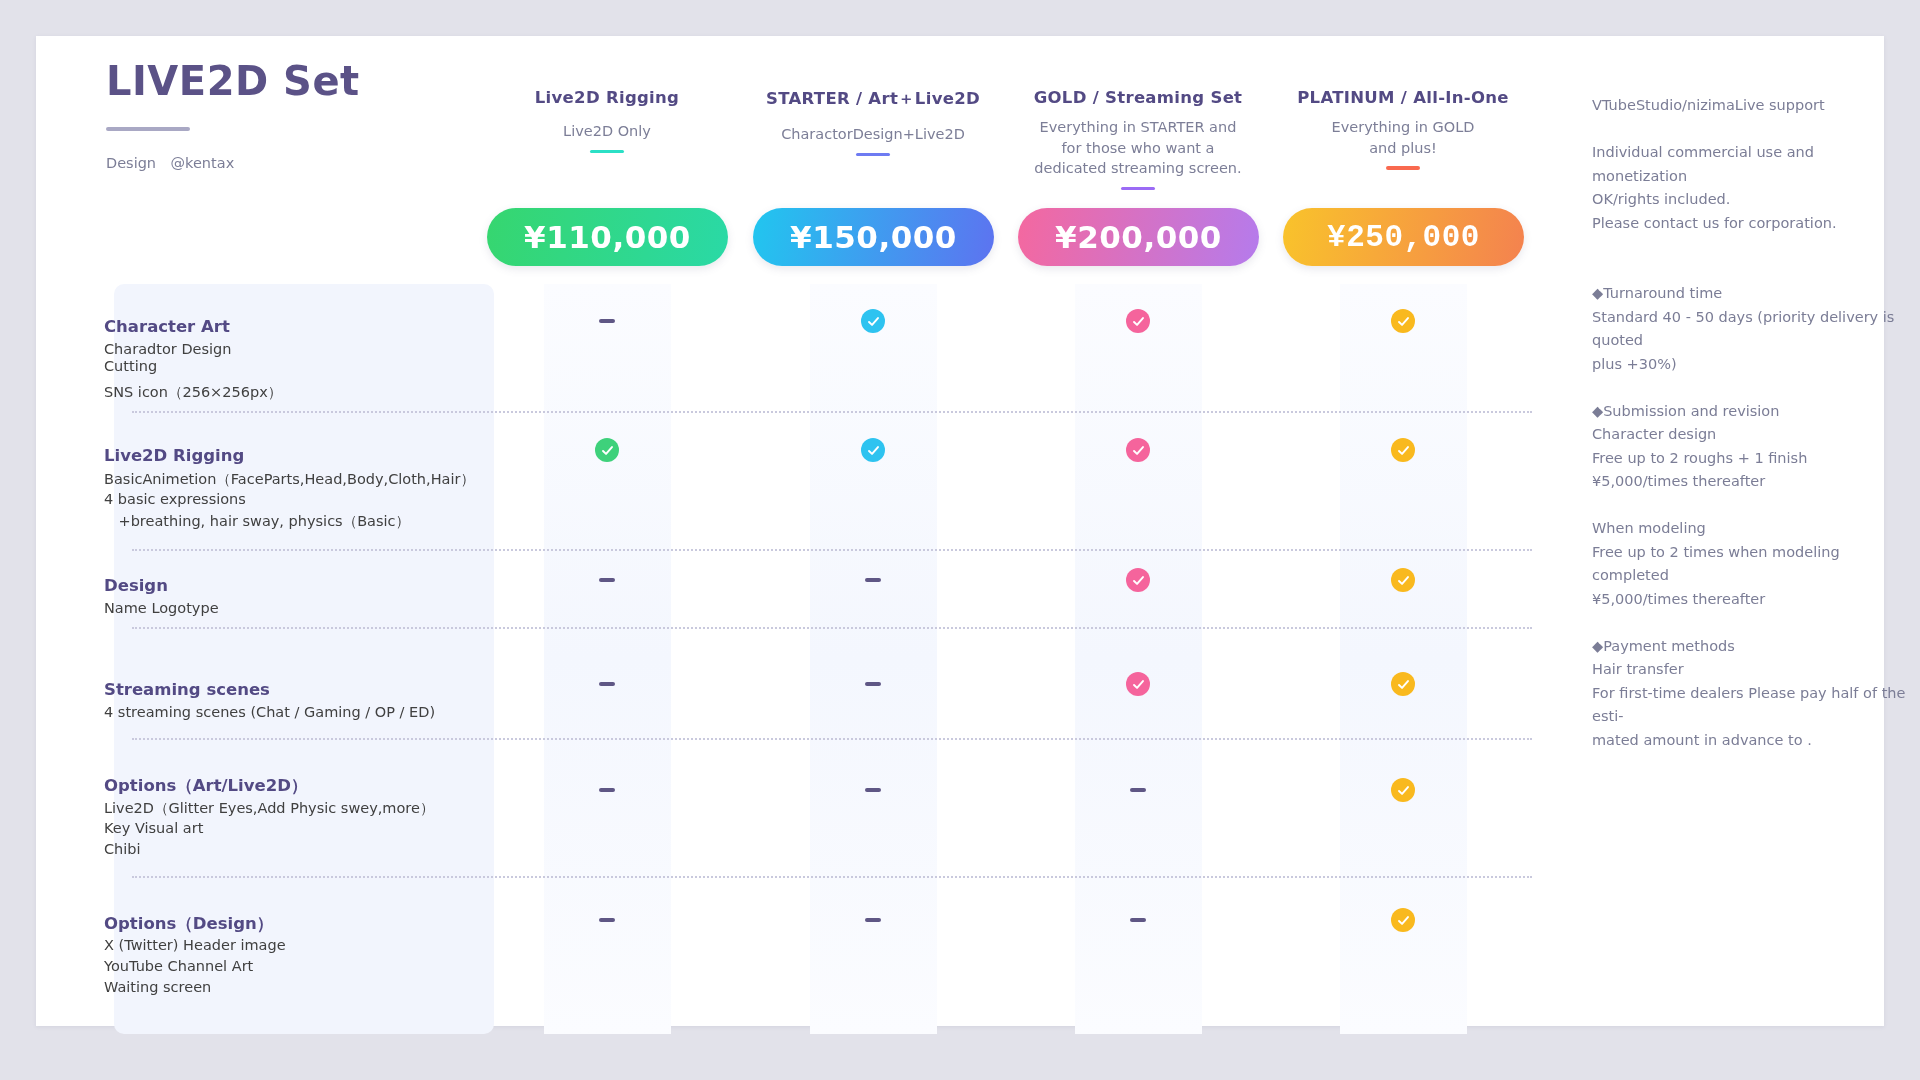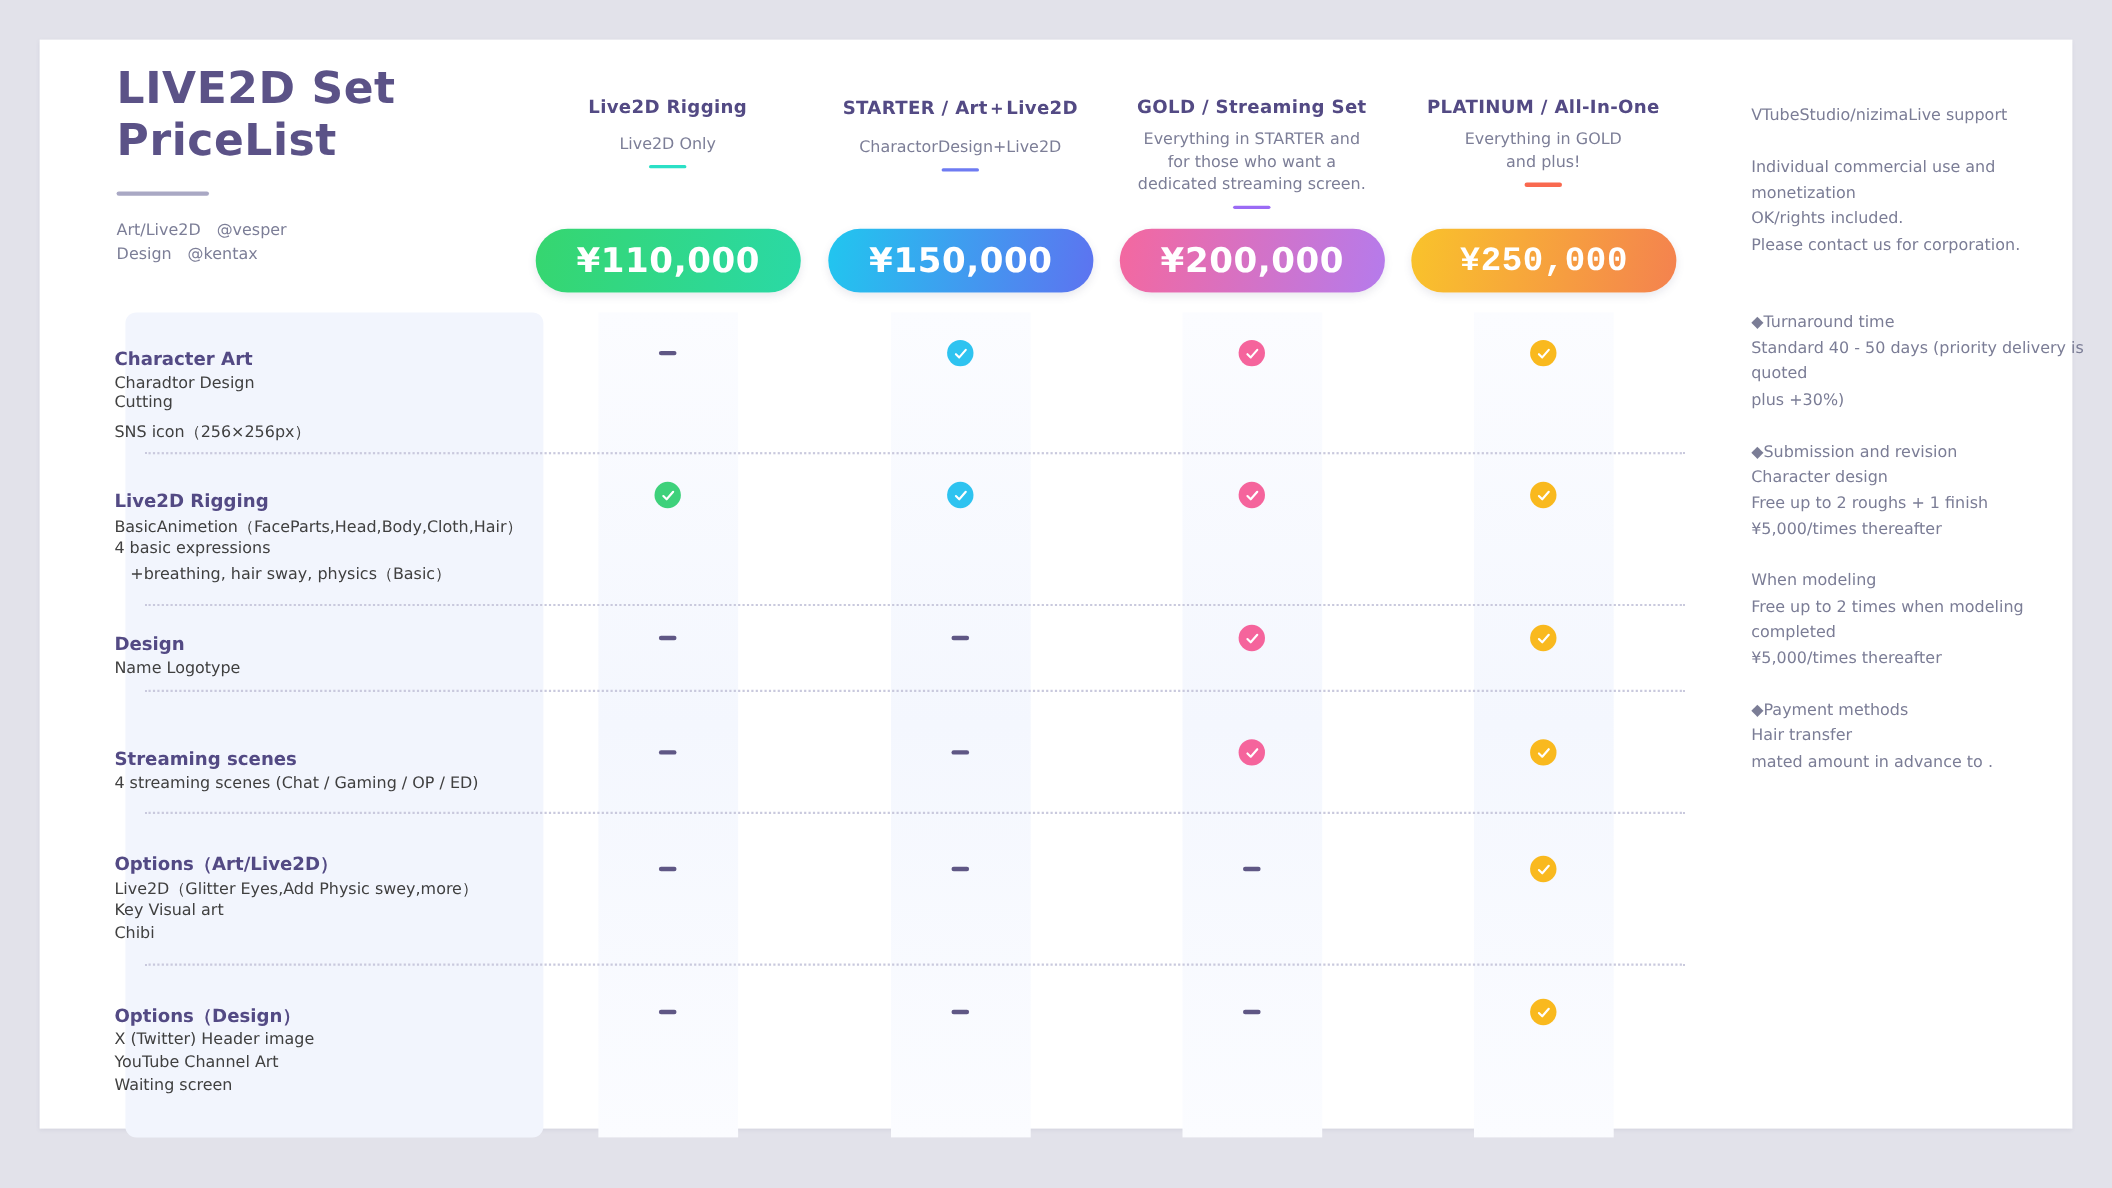--- a/index.html
+++ b/index.html
@@ -157,25 +157,23 @@
 </style>
 </head>
 <body>
 
 <div id="page">
   <div id="card">
 
     <div id="title-block">
       <div id="page-title">
         <div>LIVE2D Set</div>
-        <div>PriceList</div>
       </div>
       <div id="title-rule"></div>
       <div class="credit-lines">
-        <div class="credit-line">Art/Live2D　@vesper</div>
         <div class="credit-line">Design　@kentax</div>
       </div>
     </div>
 
     <div id="plan-headers">
         <div class="plan-col" style="left: 446px;">
           <div class="plan-name">Live2D Rigging</div>
           <div class="plan-sub">
             <div>Live2D Only</div>
           </div>
@@ -348,17 +346,18 @@
         <div class="note-line">Character design</div>
         <div class="note-line">Free up to 2 roughs + 1 finish</div>
         <div class="note-line">¥5,000/times thereafter</div>
         <div class="note-gap"></div>
         <div class="note-line">When modeling</div>
         <div class="note-line">Free up to 2 times when modeling completed</div>
         <div class="note-line">¥5,000/times thereafter</div>
         <div class="note-gap"></div>
         <div class="note-line">◆Payment methods</div>
         <div class="note-line">Hair transfer</div>
+        <div class="note-line">For first-time dealers Please pay half of the esti-</div>
         <div class="note-line">mated amount in advance to .</div>
       </div>
 
   </div>
 </div>
 
 </body></html>

